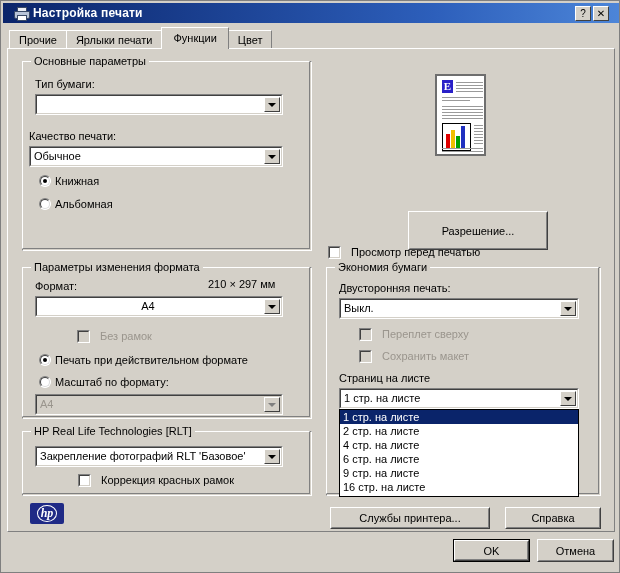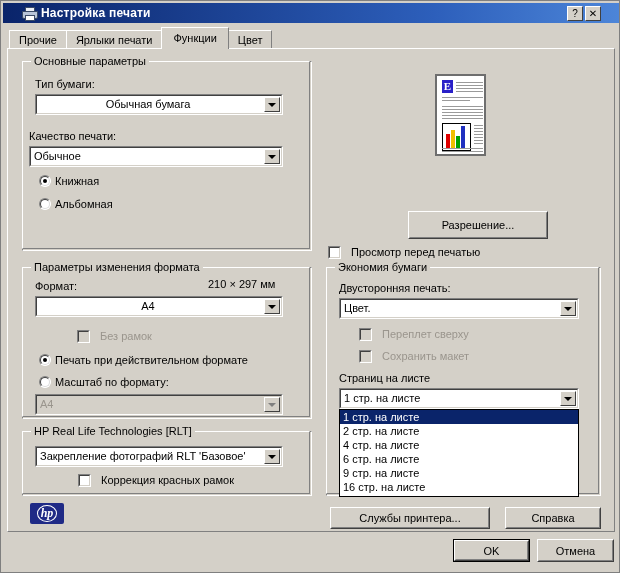--- a/index.html
+++ b/index.html
@@ -22,21 +22,21 @@
   }
 
   
   .titlebar {
     position: absolute;
     left: 2px; top: 2px;
     width: 616px; height: 20px;
     background: linear-gradient(to right, #0a246a 0%, #2d5fbb 70%, #4c85d8 100%);
     display: flex;
     align-items: center;
-    padding: 0 18px;
+    padding: 0 10px;
     box-sizing: border-box;
   }
   .title-icon {
     width: 16px; height: 16px;
     margin-right: 4px;
     position: relative;
     flex: 0 0 auto;
   }
   .title-icon .pr-body {
     position: absolute; left: 1px; top: 6px;
@@ -453,21 +453,20 @@
   <div class="page">
 
     <div class="group" style="left:14px; top:12px; width:290px; height:190px;">
       <div class="inner"></div>
       <div class="group-title">Основные параметры</div>
 
       <div class="label" style="left:12px; top:16px;">Тип бумаги:</div>
 
       <div class="combo center" style="left:12px; top:32px; width:248px;">
         <div class="cshade"></div>
-        <div class="ctext">Обычная бумага</div>
         <div class="cbtn">
             <div class="arr"></div>
           </div>
       </div>
 
       <div class="label" style="left:6px; top:68px;">Качество печати:</div>
 
       <div class="combo" style="left:6px; top:84px; width:254px;">
         <div class="cshade"></div>
         <div class="ctext">Обычное</div>
@@ -574,39 +573,39 @@
       <div class="pv-line" style="left:37px; top:52px; width:9px;"></div>
       <div class="pv-line" style="left:37px; top:55px; width:9px;"></div>
       <div class="pv-line" style="left:37px; top:58px; width:9px;"></div>
       <div class="pv-line" style="left:37px; top:61px; width:9px;"></div>
       <div class="pv-line" style="left:37px; top:64px; width:9px;"></div>
       <div class="pv-line" style="left:37px; top:67px; width:9px;"></div>
       <div class="pv-line" style="left:5px;  top:72px; width:41px;"></div>
       <div class="pv-line" style="left:5px;  top:75px; width:41px;"></div>
     </div>
 
-    <div class="btn" style="left:400px; top:162px; width:140px; height:28px;">
+    <div class="btn" style="left:400px; top:162px; width:140px; height:39px;">
       <div class="bface"></div>
       <span>Разрешение...</span>
     </div>
 
     <div class="check" style="left:320px; top:197px;">
       <span class="cb"></span>
       <span>Просмотр перед печатью</span>
     </div>
 
     <div class="group" style="left:318px; top:218px; width:275px; height:229px;">
       <div class="inner"></div>
       <div class="group-title">Экономия бумаги</div>
 
       <div class="label" style="left:12px; top:14px;">Двусторонняя печать:</div>
 
       <div class="combo" style="left:12px; top:30px; width:240px;">
         <div class="cshade"></div>
-        <div class="ctext">Цвет.</div>
+        <div class="ctext">Выкл.</div>
         <div class="cbtn">
             <div class="arr"></div>
           </div>
       </div>
 
       <div class="check disabled" style="left:32px; top:60px;text-align:right;">
         <span class="cb"></span>
         <span>Переплет сверху</span>
       </div>
       <div class="check disabled" style="left:32px; top:82px;">

